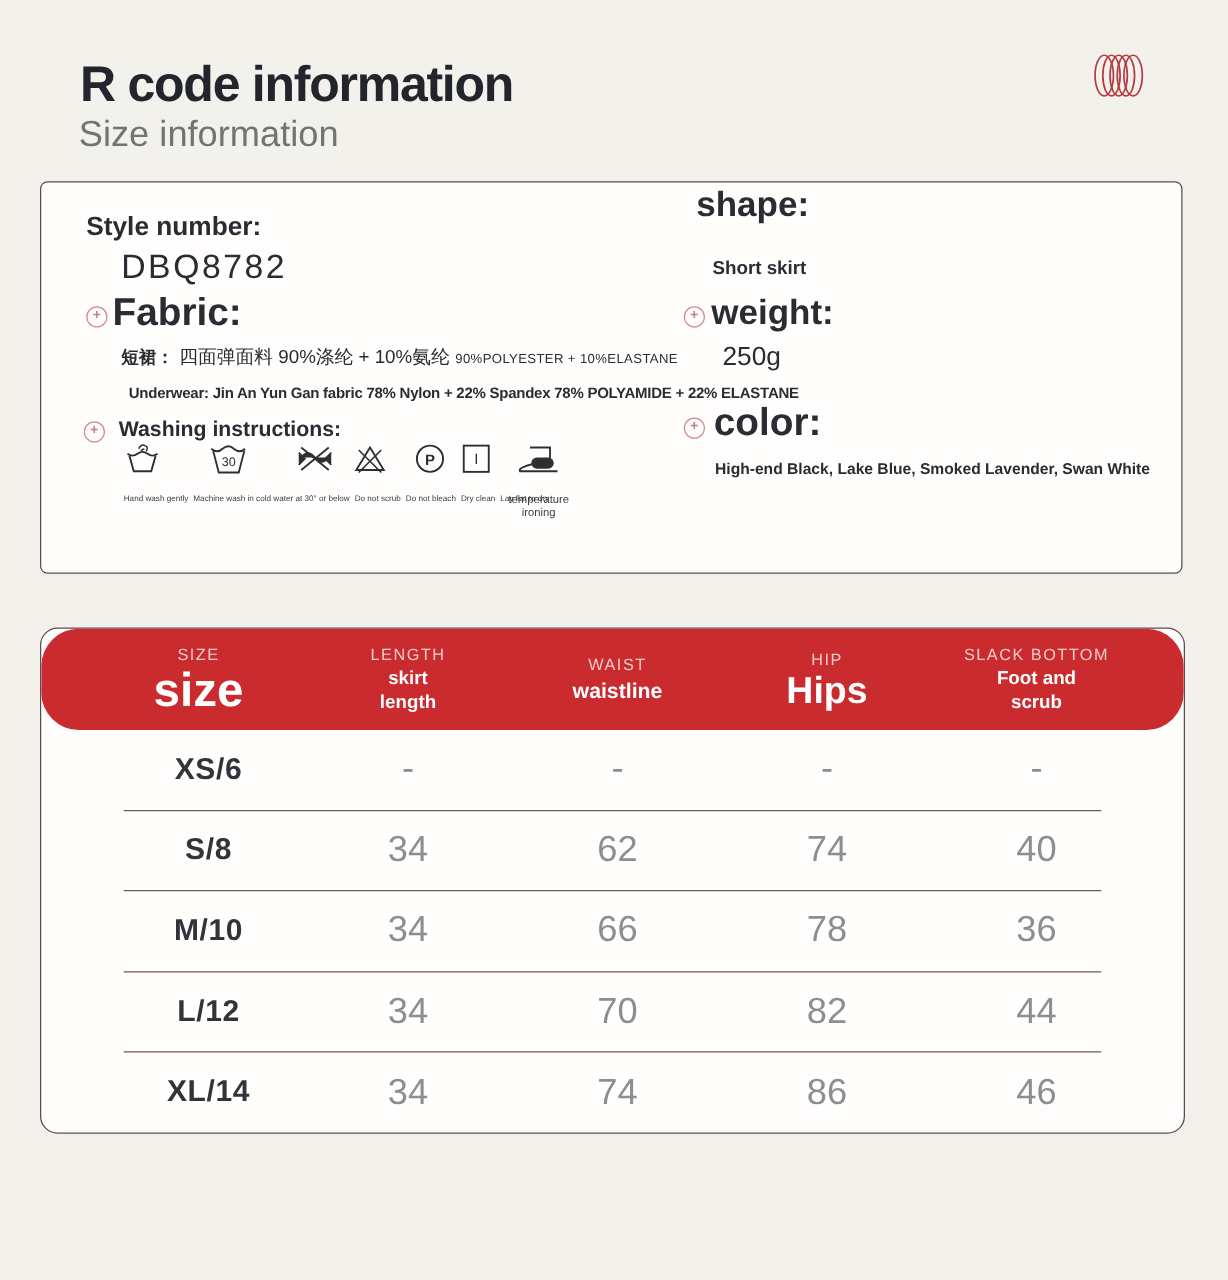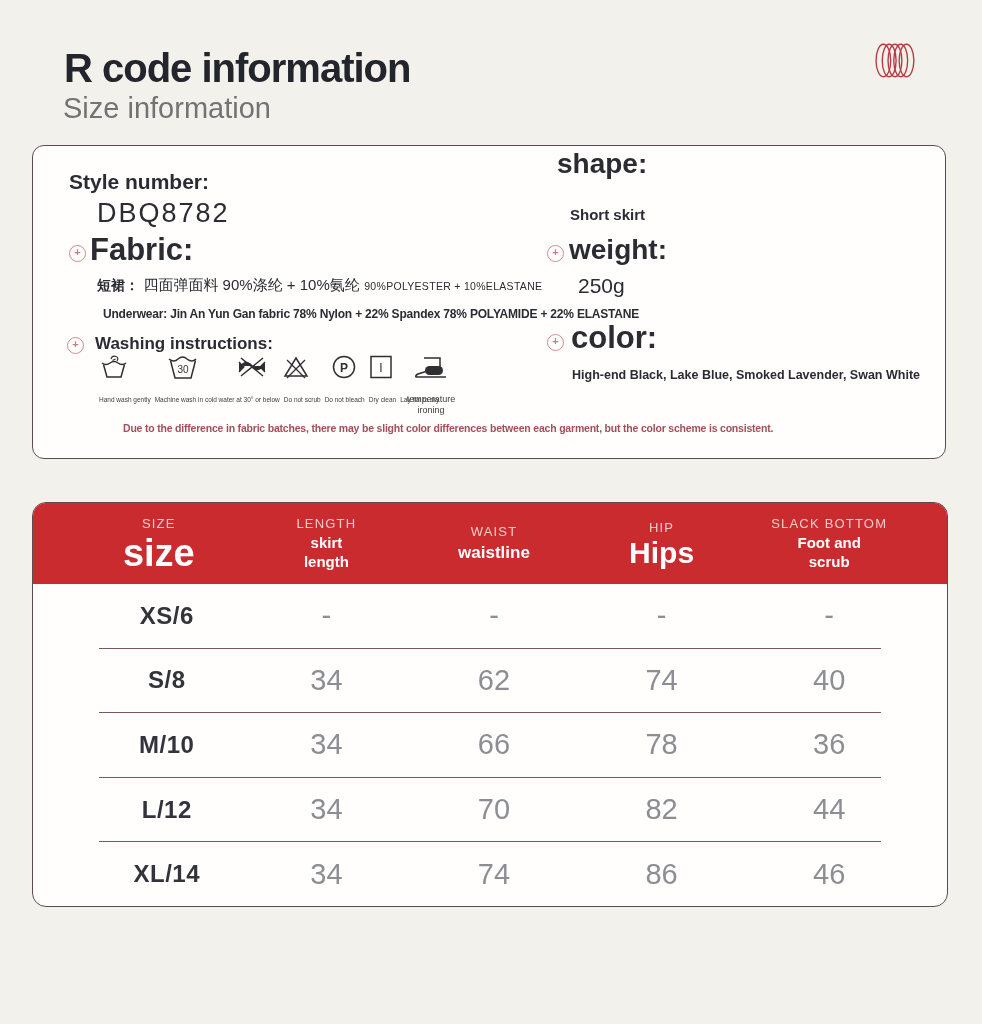--- a/index.html
+++ b/index.html
@@ -13,21 +13,21 @@
   .abs{position:absolute;}
 
   
   .page-title{left:64px;top:46px;font-size:40px;font-weight:bold;color:#23252c;letter-spacing:-1px;}
   .page-subtitle{left:63px;top:92px;font-size:29px;color:#737373;letter-spacing:0;}
   .logo{left:872px;top:40px;width:48px;height:42px;}
 
   
   .info-card{
     left:32px;top:145px;width:912px;height:312px;
-    background:#fffefd;border:1.5px solid #5e4b52;border-radius:12px;
+    background:#fffefd;border:1.5px solid #5e4b52;border-radius:6px;
   }
   .info-card .abs{white-space:nowrap;}
   .style-label{left:36px;top:24px;font-size:21px;font-weight:bold;}
   .style-value{left:64px;top:52px;font-size:27px;letter-spacing:2px;}
   .shape-label{left:524px;top:2px;font-size:28px;font-weight:bold;}
   .shape-value{left:537px;top:60px;font-size:15px;font-weight:bold;}
   .fabric-label{left:57px;top:86px;font-size:31px;font-weight:bold;}
   .fabric-line{left:64px;top:130px;}
   .fabric-cn-name{font-size:14px;font-weight:bold;}
   .fabric-cn-comp{font-size:15px;}
@@ -69,21 +69,21 @@
   .table-card{
     left:32px;top:502px;width:914px;height:403px;
     background:#fffefd;border:1.5px solid #5e4b52;border-radius:14px;
     overflow:hidden;display:flex;flex-direction:column;
   }
   .grid5{
     display:grid;grid-template-columns:repeat(5,1fr);
     padding:0 34px 0 42px;justify-items:center;align-items:center;
   }
   .table-header{
-    height:81px;flex:none;background:#c92b2f;color:#fff;text-align:center;
+    height:81px;flex:none;background:#c92b2f;color:#fff;text-align:center;border-radius:30px;
   }
   .hcell{display:flex;flex-direction:column;align-items:center;gap:3px;}
   .hcell .small{font-size:13px;letter-spacing:1.2px;color:#f2cbc8;}
   .hcell .sub{font-size:15px;font-weight:bold;line-height:1.25;}
   .col-size .sub{font-size:38px;line-height:1;font-weight:bold;}
   .col-hip .sub{font-size:30px;line-height:1;font-weight:bold;}
   .col-waist .sub{font-size:17px;}
   .table-body{flex:1;display:flex;flex-direction:column;}
   .trow{flex:1;}
   .rlabel{font-size:24px;font-weight:bold;color:#33343b;letter-spacing:.5px;margin-left:16px;}
@@ -184,21 +184,20 @@
     <span>Do not bleach</span>
     <span>Dry clean</span>
     <span>Lay flat to dry</span>
   </div>
   <div class="abs iron-caption">temperature ironing</div>
 
   <span class="abs plus-icon plus-color"></span>
   <div class="abs color-label">color:</div>
   <div class="abs color-value">High-end Black, Lake Blue, Smoked Lavender, Swan White</div>
 
-  <div class="abs disclaimer">Due to the difference in fabric batches, there may be slight color differences between each garment, but the color scheme is consistent.</div>
 </div>
 
 <div class="abs table-card">
   <div class="table-header grid5">
     <div class="hcell col-size">
       <span class="small">SIZE</span>
       <span class="sub">size</span>
     </div>
     <div class="hcell col-length">
       <span class="small">LENGTH</span>

